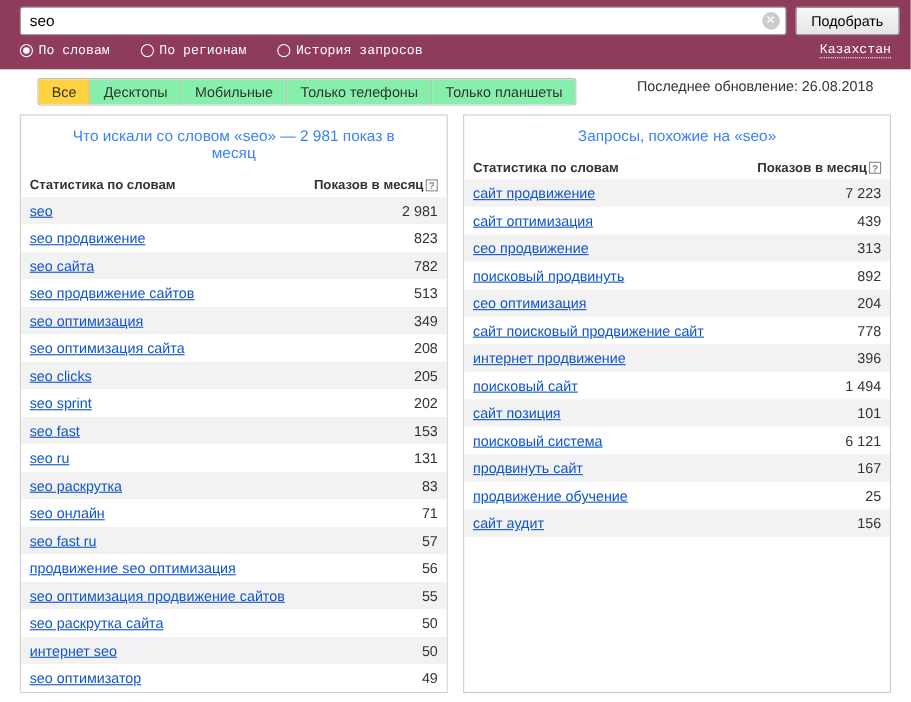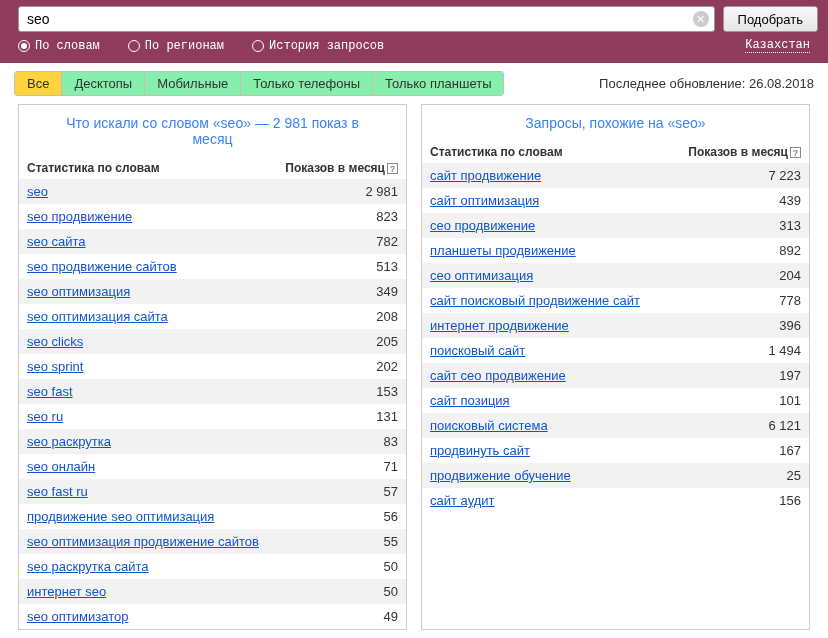--- a/index.html
+++ b/index.html
@@ -10,21 +10,21 @@
 .search-row { display: flex; align-items: center; padding: 6px 10px 4px 18px; gap: 8px; }
 .search-input-wrap { flex: 1; position: relative; }
 .search-input { width: 100%; height: 26px; border: 1px solid #999; border-radius: 3px; padding: 0 28px 0 8px; font-size: 14px; background: #fff; }
 .clear-icon { position: absolute; right: 6px; top: 50%; transform: translateY(-50%); width: 16px; height: 16px; border-radius: 50%; background: #ccc; color: #fff; font-size: 11px; line-height: 16px; text-align: center; cursor: pointer; }
 .submit-btn { height: 26px; padding: 0 14px; background: linear-gradient(#f7f7f7,#e6e6e6); border: 1px solid #999; border-radius: 3px; font-size: 13px; cursor: pointer; }
 .filter-row { display: flex; align-items: center; padding: 2px 18px 6px 18px; color: #fff; font-size: 12px; font-family: Liberation Mono, monospace; }
 .radio-opt { display: flex; align-items: center; gap: 5px; margin-right: 28px; cursor: pointer; }
 .radio-dot { width: 12px; height: 12px; border-radius: 50%; border: 1.5px solid #fff; display: inline-flex; align-items: center; justify-content: center; }
 .radio-dot.sel::after { content: ""; width: 6px; height: 6px; border-radius: 50%; background: #fff; }
 .region-link { margin-left: auto; color: #fff; border-bottom: 1px dotted #fff; cursor: pointer; font-size: 12px; }
-.toolbar { display: flex; align-items: center; padding: 8px 14px; font-size: 13px; }
+.toolbar { display: flex; padding: 8px 34px; font-size: 13px; }
 .tab-group { display: flex; border: 1px solid #bfbfbf; border-radius: 3px; overflow: hidden; }
 .tab { padding: 4px 12px; background: #86efac; border-right: 1px solid #bfbfbf; cursor: pointer; color: #333; }
 .tab:last-child { border-right: none; }
 .tab.active { background: #ffd23f; }
 .last-update { margin-left: auto; color: #333; }
 .panels { display: flex; gap: 14px; padding: 0 18px 18px 18px; }
 .panel { border: 1px solid #ccc; flex: 1; }
 .panel-title { text-align: center; padding: 10px 30px; font-size: 14px; color: #3b82f6; }
 .stat-header { display: flex; justify-content: space-between; padding: 4px 8px; font-size: 12px; font-weight: bold; color: #333; }
 .help-icon { display: inline-block; width: 11px; height: 11px; border: 1px solid #888; color: #888; font-size: 9px; line-height: 11px; text-align: center; margin-left: 2px; cursor: pointer; }
@@ -170,44 +170,40 @@
         </div>
         <div class="data-row">
           <span class="kw-link">сайт оптимизация</span>
           <span class="kw-count">439</span>
         </div>
         <div class="data-row">
           <span class="kw-link">сео продвижение</span>
           <span class="kw-count">313</span>
         </div>
         <div class="data-row">
-          <span class="kw-link">планшеты продвижение</span>
+          <span class="kw-link">поисковый продвинуть</span>
           <span class="kw-count">892</span>
         </div>
         <div class="data-row">
           <span class="kw-link">сео оптимизация</span>
           <span class="kw-count">204</span>
         </div>
         <div class="data-row">
           <span class="kw-link">сайт поисковый продвижение сайт</span>
           <span class="kw-count">778</span>
         </div>
         <div class="data-row">
           <span class="kw-link">интернет продвижение</span>
           <span class="kw-count">396</span>
         </div>
         <div class="data-row">
           <span class="kw-link">поисковый сайт</span>
           <span class="kw-count">1 494</span>
         </div>
         <div class="data-row">
-          <span class="kw-link">сайт сео продвижение</span>
-          <span class="kw-count">197</span>
-        </div>
-        <div class="data-row">
           <span class="kw-link">сайт позиция</span>
           <span class="kw-count">101</span>
         </div>
         <div class="data-row">
           <span class="kw-link">поисковый система</span>
           <span class="kw-count">6 121</span>
         </div>
         <div class="data-row">
           <span class="kw-link">продвинуть сайт</span>
           <span class="kw-count">167</span>

